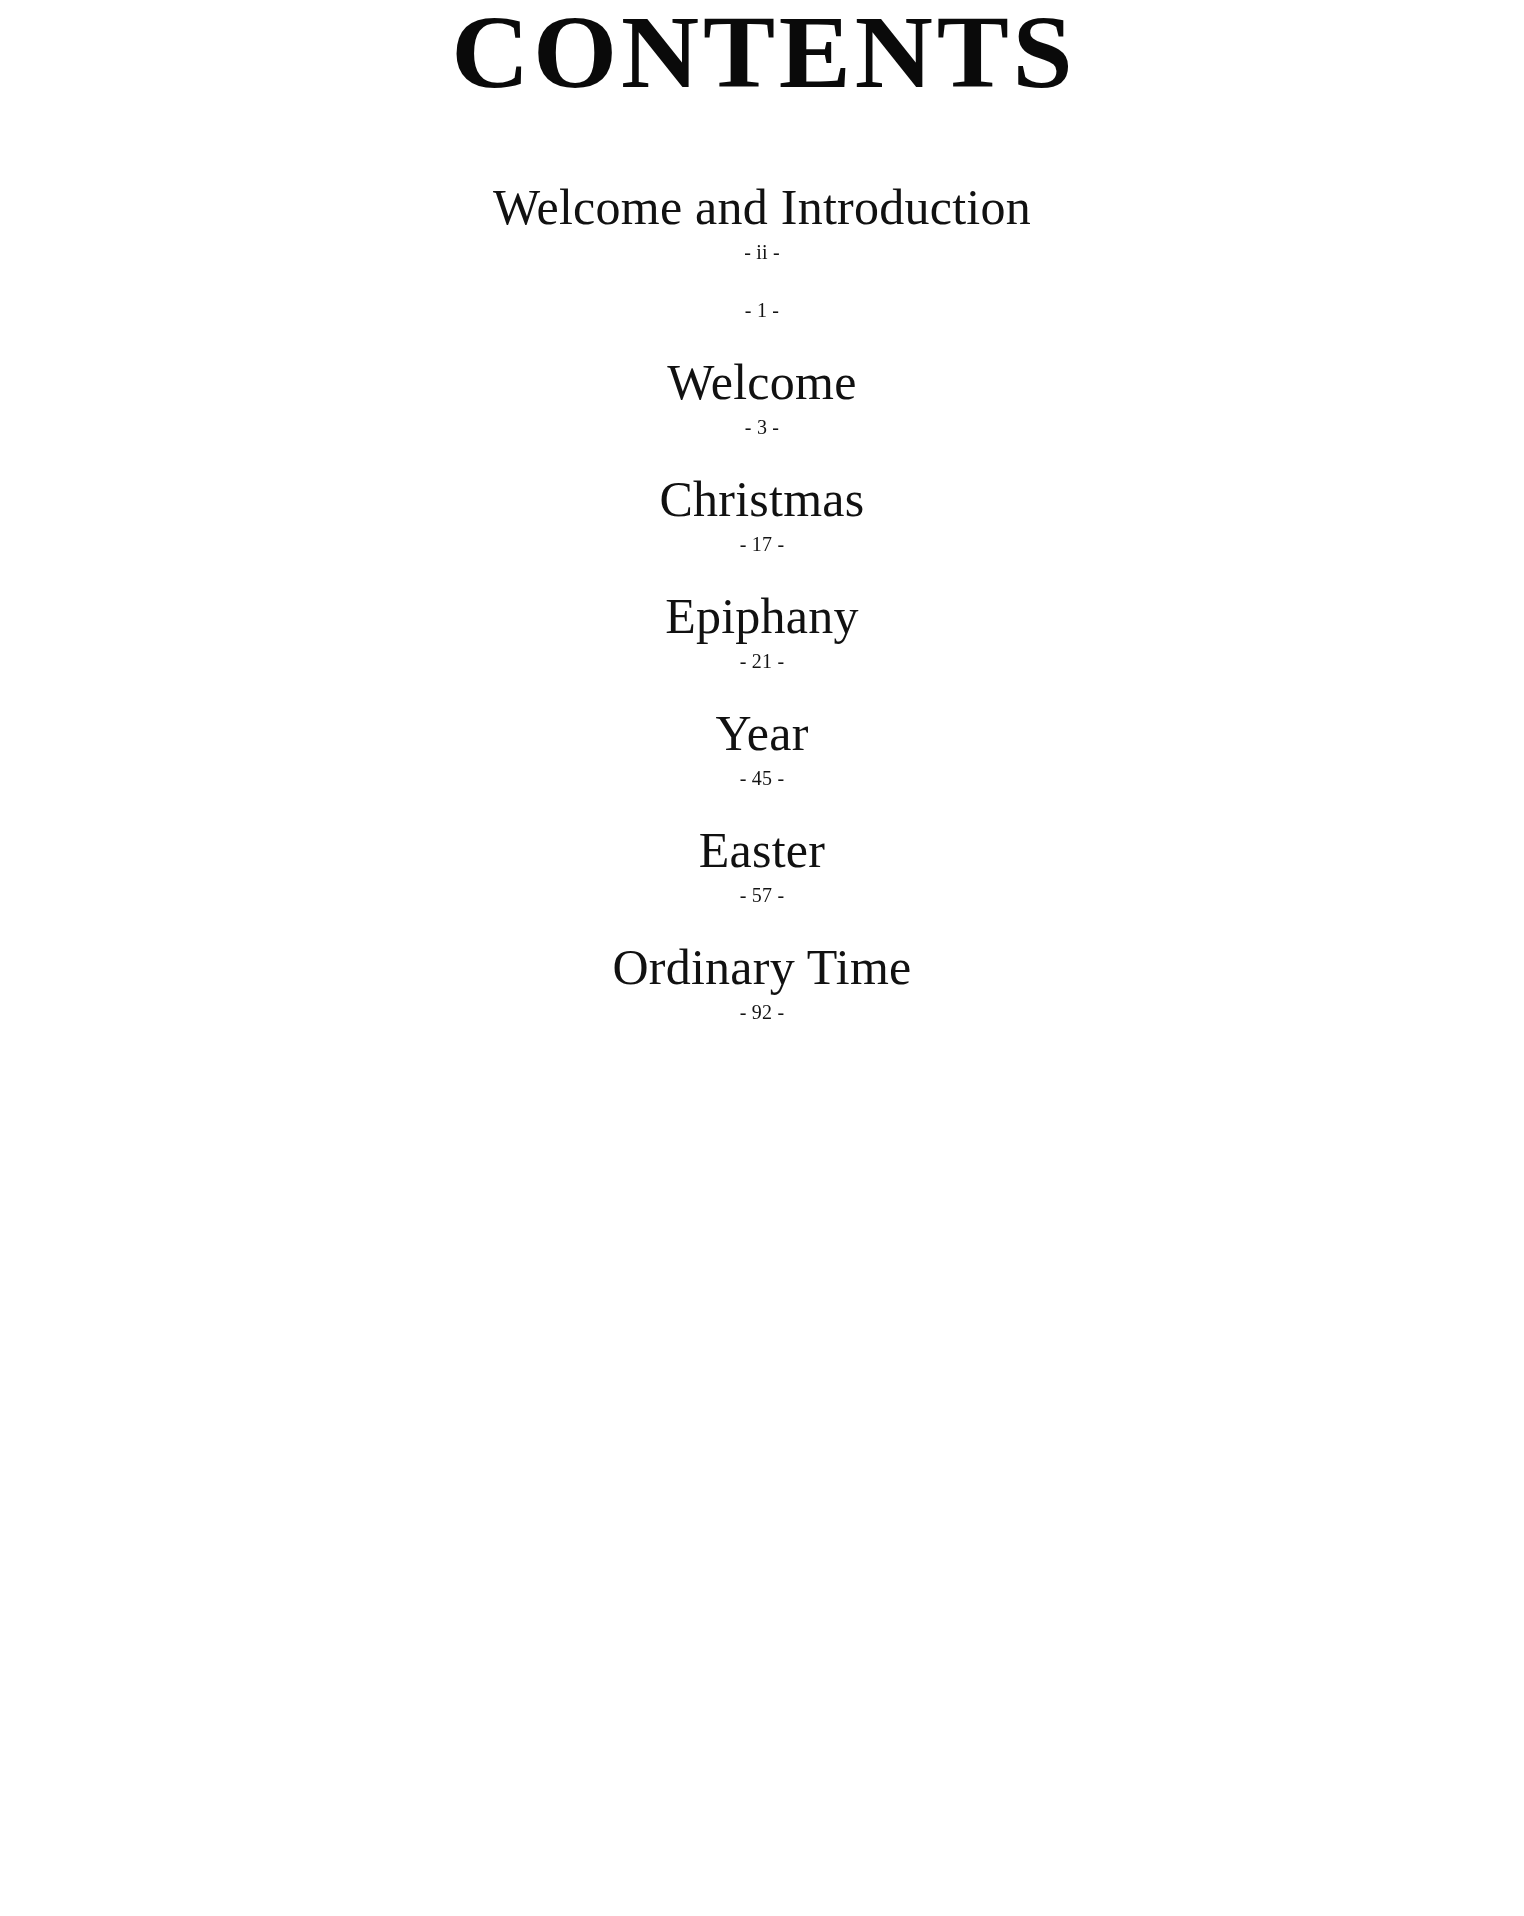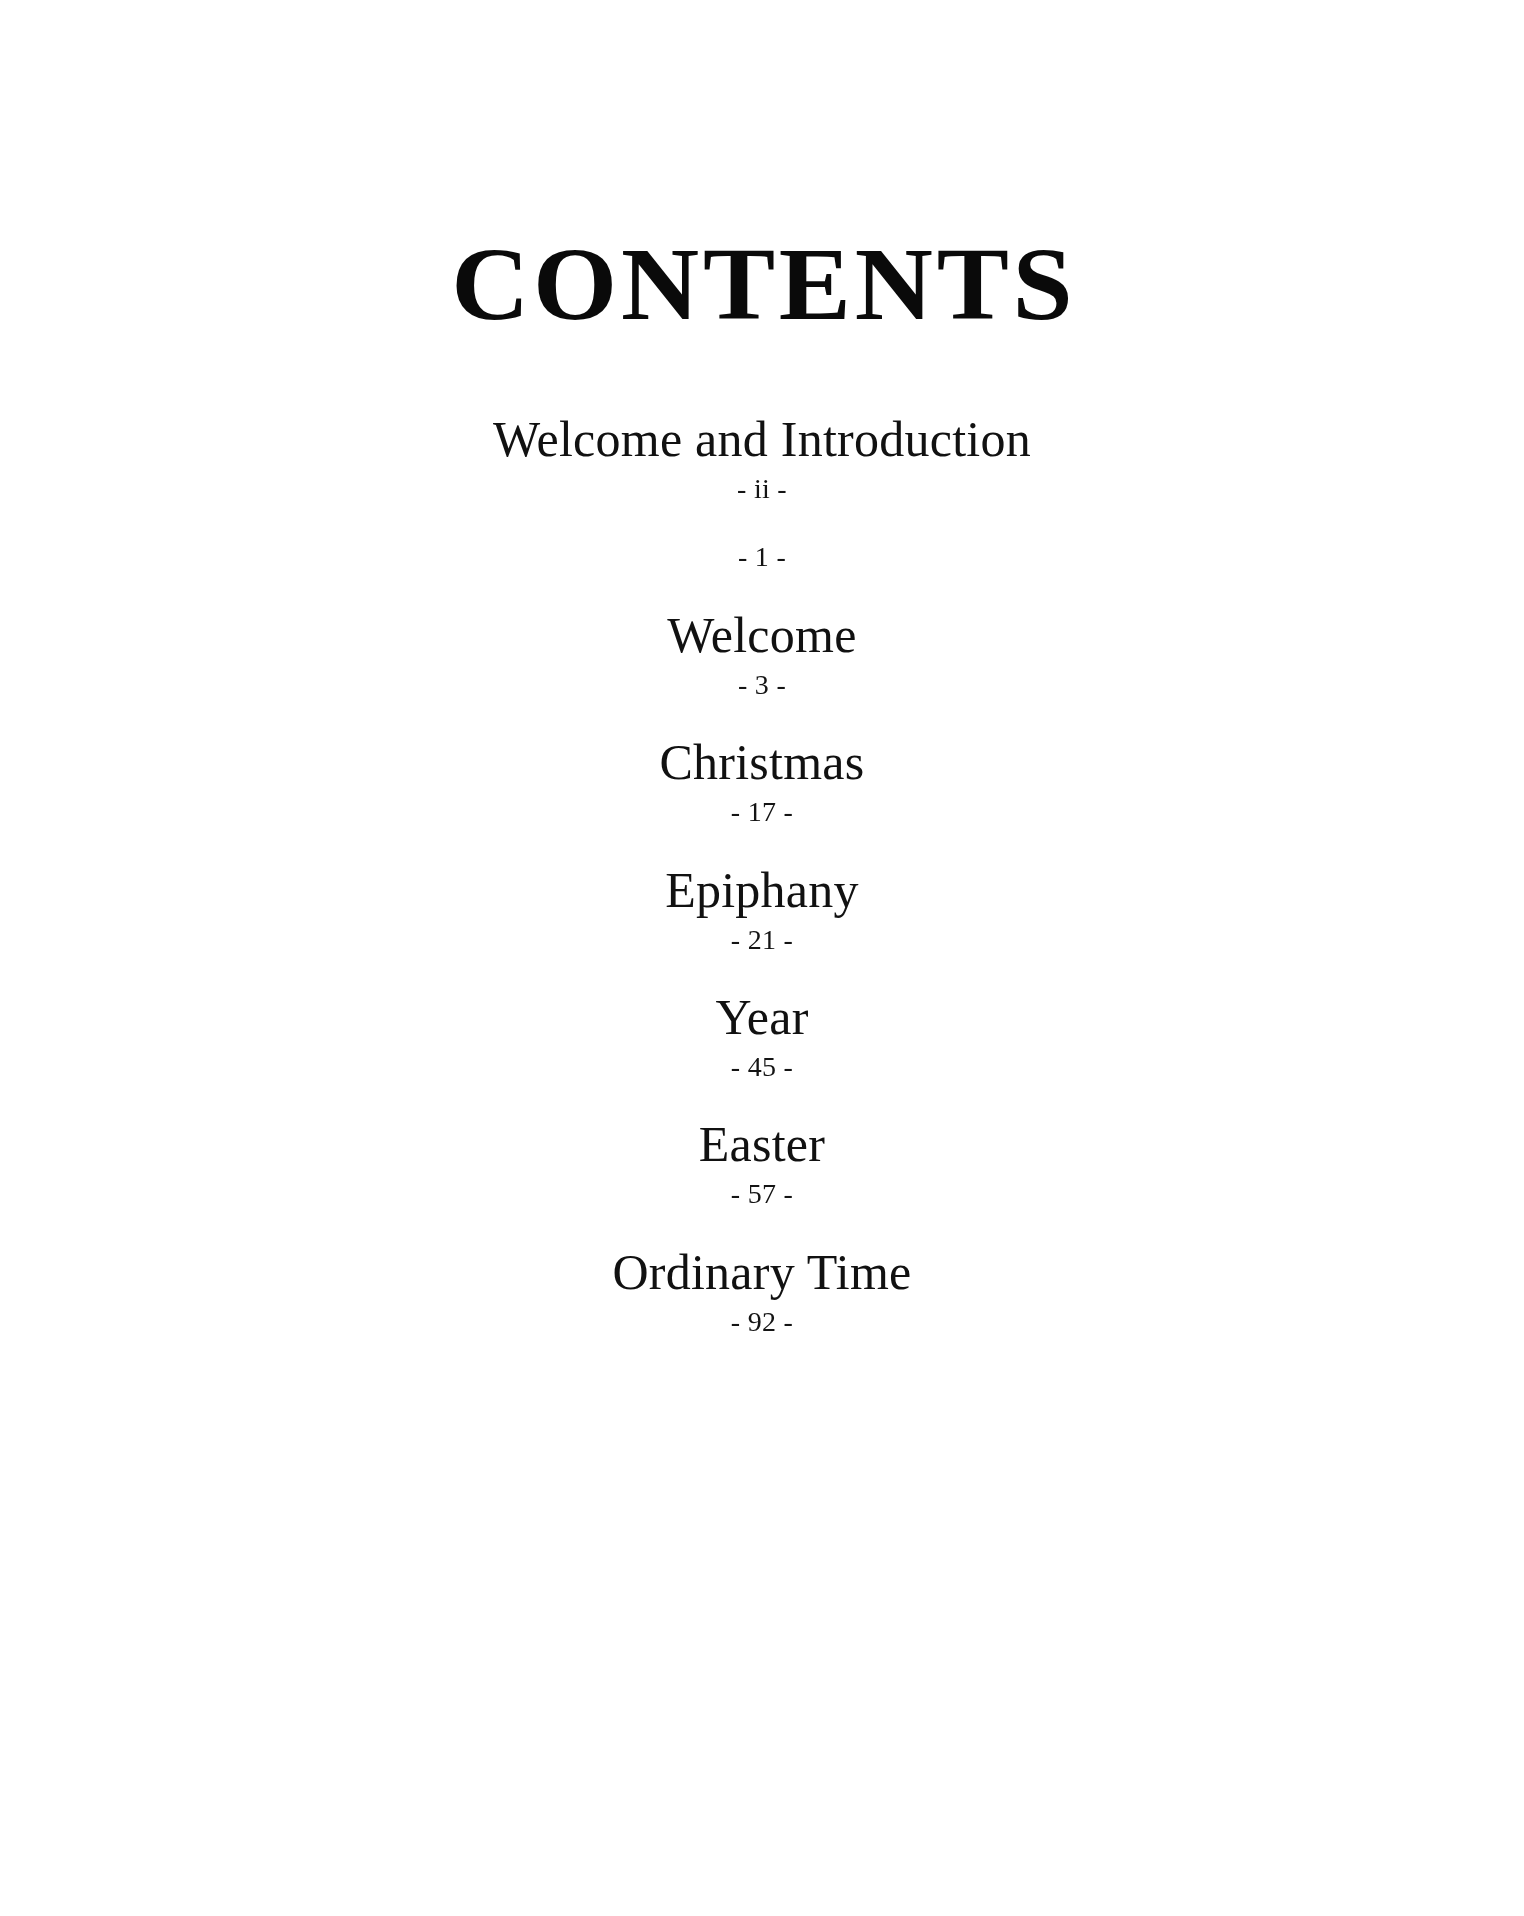--- a/index.html
+++ b/index.html
@@ -14,21 +14,20 @@
     background: #ffffff;
     overflow: hidden;
     font-family: "Liberation Serif", "DejaVu Serif", serif;
     color: #0d0d0d;
   }
   .content-wrap {
     position: absolute;
     left: 0;
     top: 0;
     width: 100%;
-    padding-top: 232px;
     box-sizing: border-box;
     display: flex;
     flex-direction: column;
     align-items: center;
   }
   .toc-title {
     font-family: "Liberation Serif", "DejaVu Serif", serif;
     font-weight: 700;
     font-size: 104px;
     letter-spacing: 0.035em;
@@ -58,21 +57,21 @@
   }
   .entry-title {
     font-size: 50px;
     line-height: 1.18;
     text-align: center;
     color: #111111;
     letter-spacing: 0.005em;
     white-space: nowrap;
   }
   .entry-page {
-    font-size: 28px;
+    font-size: 20px;
     line-height: 1.3;
     text-align: center;
     color: #141414;
     margin-top: 2px;
     letter-spacing: 0.01em;
   }
 </style>
 </head>
 <body>
 

